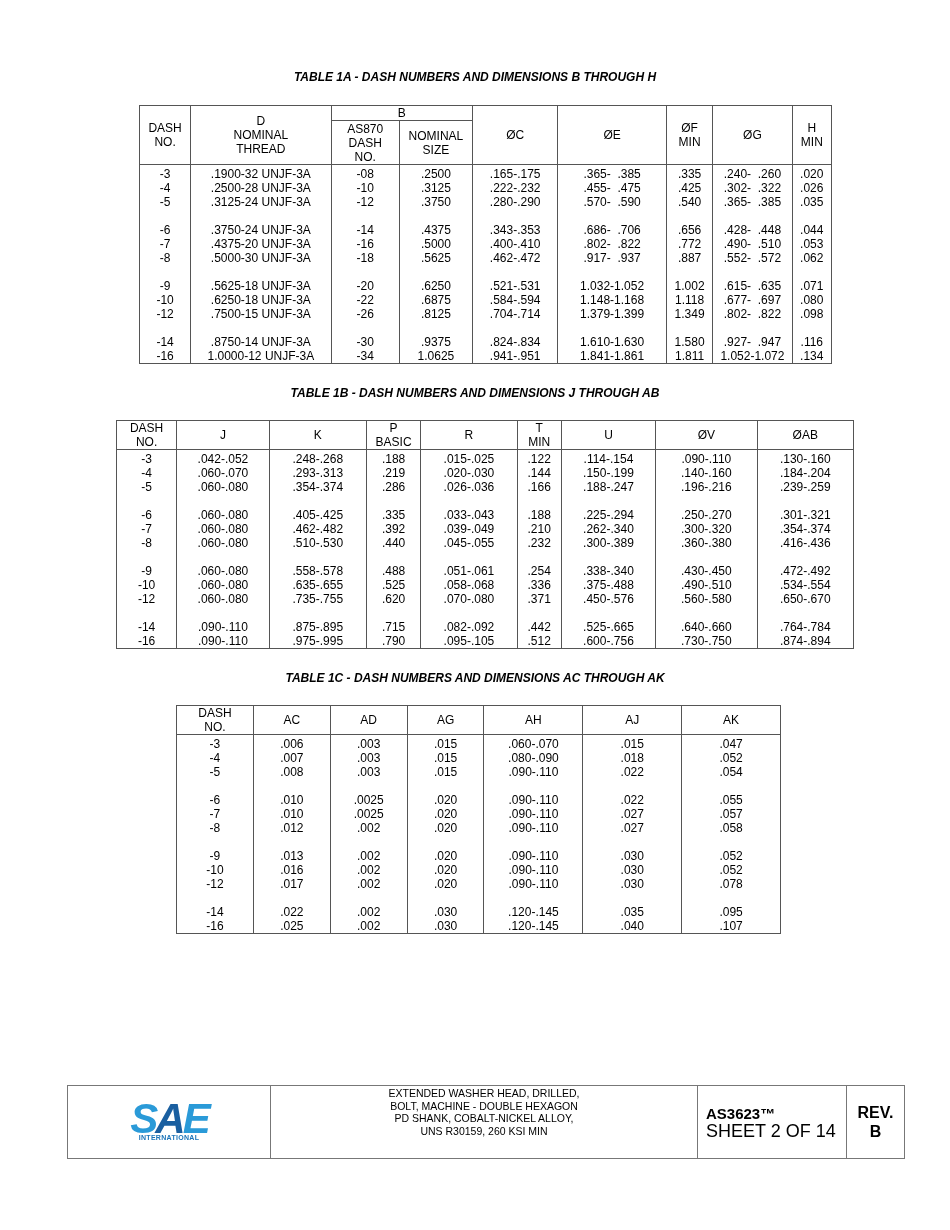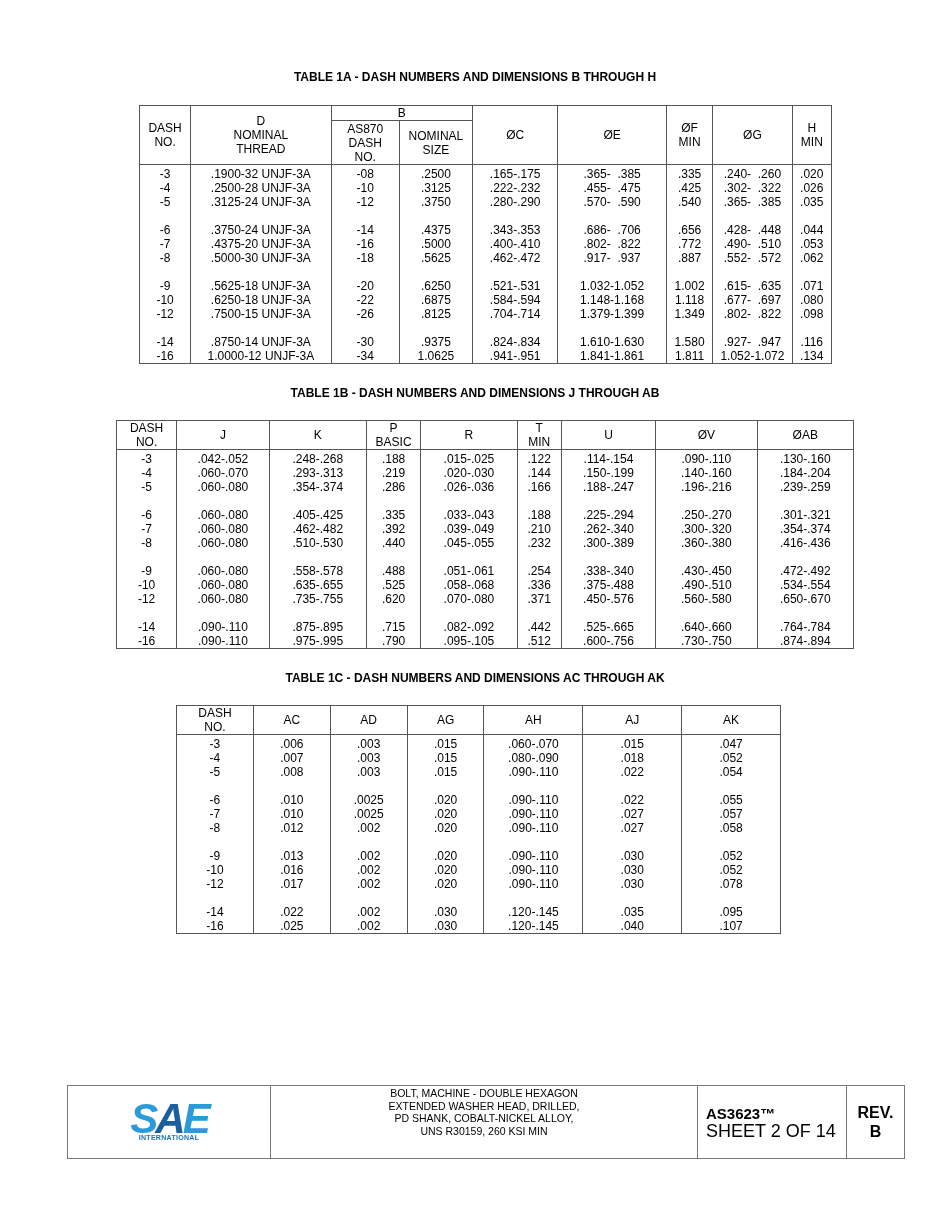--- a/index.html
+++ b/index.html
@@ -1,17 +1,17 @@
 <!DOCTYPE html>
 <html><head>
 <meta charset="utf-8">
 <style>
   html, body { margin: 0; padding: 0; background: #ffffff; }
   body { width: 950px; height: 1230px; position: relative; font-family: "Liberation Sans", sans-serif; color: #000; }
-  .title { position: absolute; left: 0; width: 950px; text-align: center; font-weight: bold; font-size: 12px; }
+  .title { position: absolute; left: 0; width: 950px; text-align: center; font-weight: bold; font-style: italic; font-size: 12px; }
   table.dt { position: absolute; border-collapse: collapse; font-size: 12px; line-height: 14px; }
   table.dt th, table.dt td { border-left: 1px solid #555; border-right: 1px solid #555; padding: 0 2px; text-align: center; font-weight: normal; }
   table.dt thead th { border: 1px solid #555; vertical-align: middle; }
   table.dt { border: 1.5px solid #555; }
   table.dt tbody td { height: 14px; white-space: pre; }
   table.dt tbody tr.gap td { height: 14px; }
   table.dt tbody tr.first td { padding-top: 2px; }
   .footer { position: absolute; left: 67px; top: 1085px; width: 838px; height: 74px; border: 1.5px solid #777; box-sizing: border-box; display: flex; }
   .f-logo { width: 202px; border-right: 1px solid #777; display: flex; align-items: center; justify-content: center; }
   .f-mid { width: 426px; border-right: 1px solid #777; display: flex; flex-direction: column; }
@@ -554,22 +554,22 @@
   <div class="f-logo">
     <div>
       <div class="sae-mark">
         <span style="color:#2a9ad8;">S</span><span style="color:#1a5fa0;">A</span><span style="color:#2a9ad8;">E</span>
       </div>
       <div class="sae-sub">INTERNATIONAL</div>
     </div>
   </div>
   <div class="f-mid">
     <div class="desc">
+      <div>EXTENDED WASHER HEAD, DRILLED,</div>
       <div>BOLT, MACHINE - DOUBLE HEXAGON</div>
-      <div>EXTENDED WASHER HEAD, DRILLED,</div>
       <div>PD SHANK, COBALT-NICKEL ALLOY,</div>
       <div>UNS R30159, 260 KSI MIN</div>
     </div>
   </div>
   <div class="f-doc">
     <div class="num">AS3623™</div>
     <div class="sheet">SHEET 2 OF 14</div>
   </div>
   <div class="f-rev">
     <div>REV.</div>

